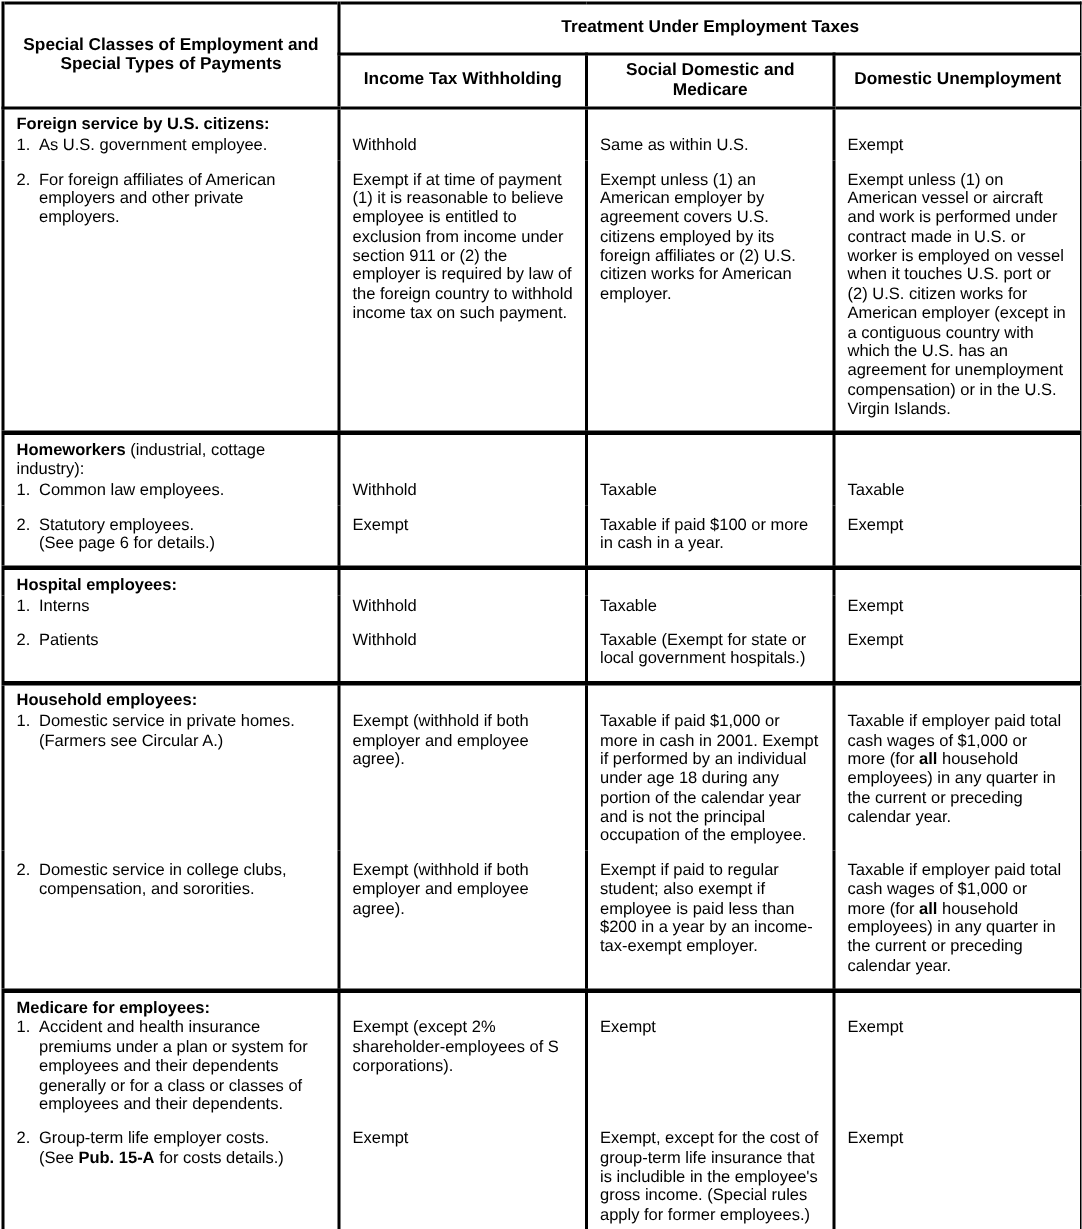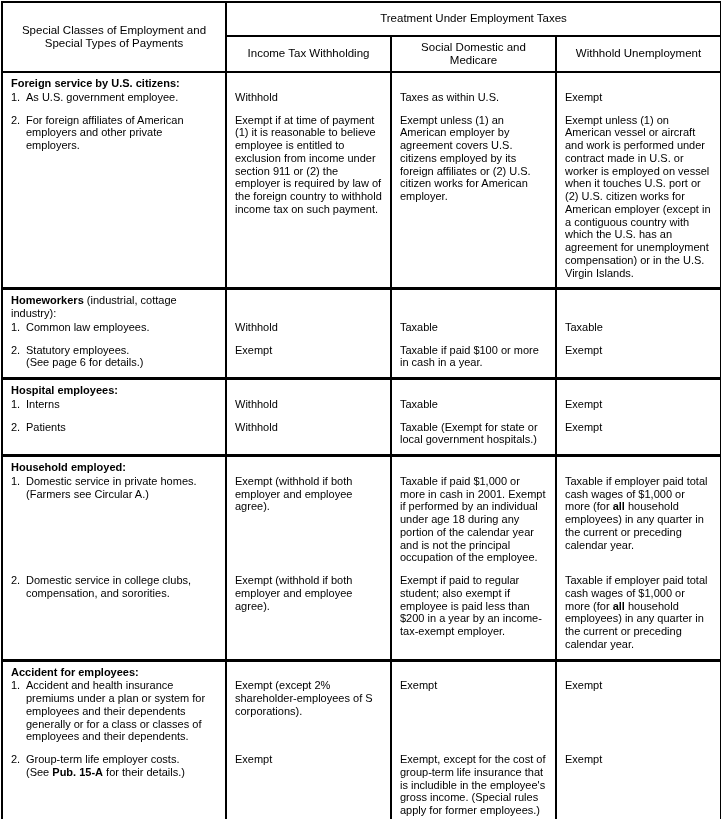--- a/index.html
+++ b/index.html
@@ -21,21 +21,21 @@
   col.c4 { width: 165px; }
   th, td {
     border-left: 2px solid #000;
     vertical-align: top;
     padding: 2px 8px;
     word-wrap: break-word;
   }
   thead th {
     text-align: center;
     vertical-align: middle;
-    font-weight: normal;
+    font-weight: bold;
     font-size: 11.5px;
     padding: 3px 6px;
   }
   thead tr.r1 th { height: 26px; border-bottom: 2px solid #000; }
   thead tr.r2 th { height: 28px; border-bottom: 2px solid #000; }
   th.corner { border-bottom: 2px solid #000; }
   tbody.section { border-top: 3px solid #000; }
   tbody.section:first-of-type { border-top: none; }
   tr.titlerow td { padding-top: 4px; padding-bottom: 0; }
   tr.item td { padding-top: 7px; padding-bottom: 3px; }
@@ -57,40 +57,40 @@
       <col class="c4">
   </colgroup>
   <thead>
     <tr class="r1">
       <th rowspan="2" class="corner">Special Classes of Employment and Special Types of Payments</th>
       <th colspan="3">Treatment Under Employment Taxes</th>
     </tr>
     <tr class="r2">
       <th>Income Tax Withholding</th>
       <th>Social Domestic and Medicare</th>
-      <th>Withhold Unemployment</th>
+      <th>Domestic Unemployment</th>
     </tr>
   </thead>
 
   <tbody class="section">
     <tr class="titlerow">
       <td><span class="b">Foreign service by U.S. citizens:</span><span></span></td>
       <td></td>
         <td></td>
         <td></td>
     </tr>
     <tr class="item first">
       <td>
           <div class="li">
             <span class="num">1.</span>
             <span class="txt">As U.S. government employee.</span>
           </div>
         </td>
       <td>Withhold</td>
-      <td>Taxes as within U.S.</td>
+      <td>Same as within U.S.</td>
       <td>Exempt</td>
     </tr>
     <tr class="item lastrow">
       <td>
           <div class="li">
             <span class="num">2.</span>
             <span class="txt">For foreign affiliates of American employers and other private employers.</span>
           </div>
         </td>
       <td>Exempt if at time of payment (1) it is reasonable to believe employee is entitled to exclusion from income under section 911 or (2) the employer is required by law of the foreign country to withhold income tax on such payment.</td>
@@ -156,21 +156,21 @@
           </div>
         </td>
       <td>Withhold</td>
       <td>Taxable (Exempt for state or local government hospitals.)</td>
       <td>Exempt</td>
     </tr>
   </tbody>
 
   <tbody class="section">
     <tr class="titlerow">
-      <td><span class="b">Household employed:</span><span></span></td>
+      <td><span class="b">Household employees:</span><span></span></td>
       <td></td>
         <td></td>
         <td></td>
     </tr>
     <tr class="item first">
       <td>
           <div class="li">
             <span class="num">1.</span>
             <span class="txt"><span>Domestic service in private homes.</span><br><span>(Farmers see Circular A.)</span></span>
           </div>
@@ -187,41 +187,41 @@
           </div>
         </td>
       <td>Exempt (withhold if both employer and employee agree).</td>
       <td>Exempt if paid to regular student; also exempt if employee is paid less than $200 in a year by an income-tax-exempt employer.</td>
       <td><span>Taxable if employer paid total cash wages of $1,000 or more (for </span><span class="b">all</span><span> household employees) in any quarter in the current or preceding calendar year.</span></td>
     </tr>
   </tbody>
 
   <tbody class="section">
     <tr class="titlerow">
-      <td><span class="b">Accident for employees:</span><span></span></td>
+      <td><span class="b">Medicare for employees:</span><span></span></td>
       <td></td>
         <td></td>
         <td></td>
     </tr>
     <tr class="item first">
       <td>
           <div class="li">
             <span class="num">1.</span>
             <span class="txt">Accident and health insurance premiums under a plan or system for employees and their dependents generally or for a class or classes of employees and their dependents.</span>
           </div>
         </td>
       <td>Exempt (except 2% shareholder-employees of S corporations).</td>
       <td>Exempt</td>
       <td>Exempt</td>
     </tr>
     <tr class="item lastrow">
       <td>
           <div class="li">
             <span class="num">2.</span>
-            <span class="txt"><span>Group-term life employer costs.</span><br><span>(See </span><span class="b">Pub. 15-A</span><span> for their details.)</span></span>
+            <span class="txt"><span>Group-term life employer costs.</span><br><span>(See </span><span class="b">Pub. 15-A</span><span> for costs details.)</span></span>
           </div>
         </td>
       <td>Exempt</td>
       <td>Exempt, except for the cost of group-term life insurance that is includible in the employee's gross income. (Special rules apply for former employees.)</td>
       <td>Exempt</td>
     </tr>
   </tbody>
 
 </table>
 

